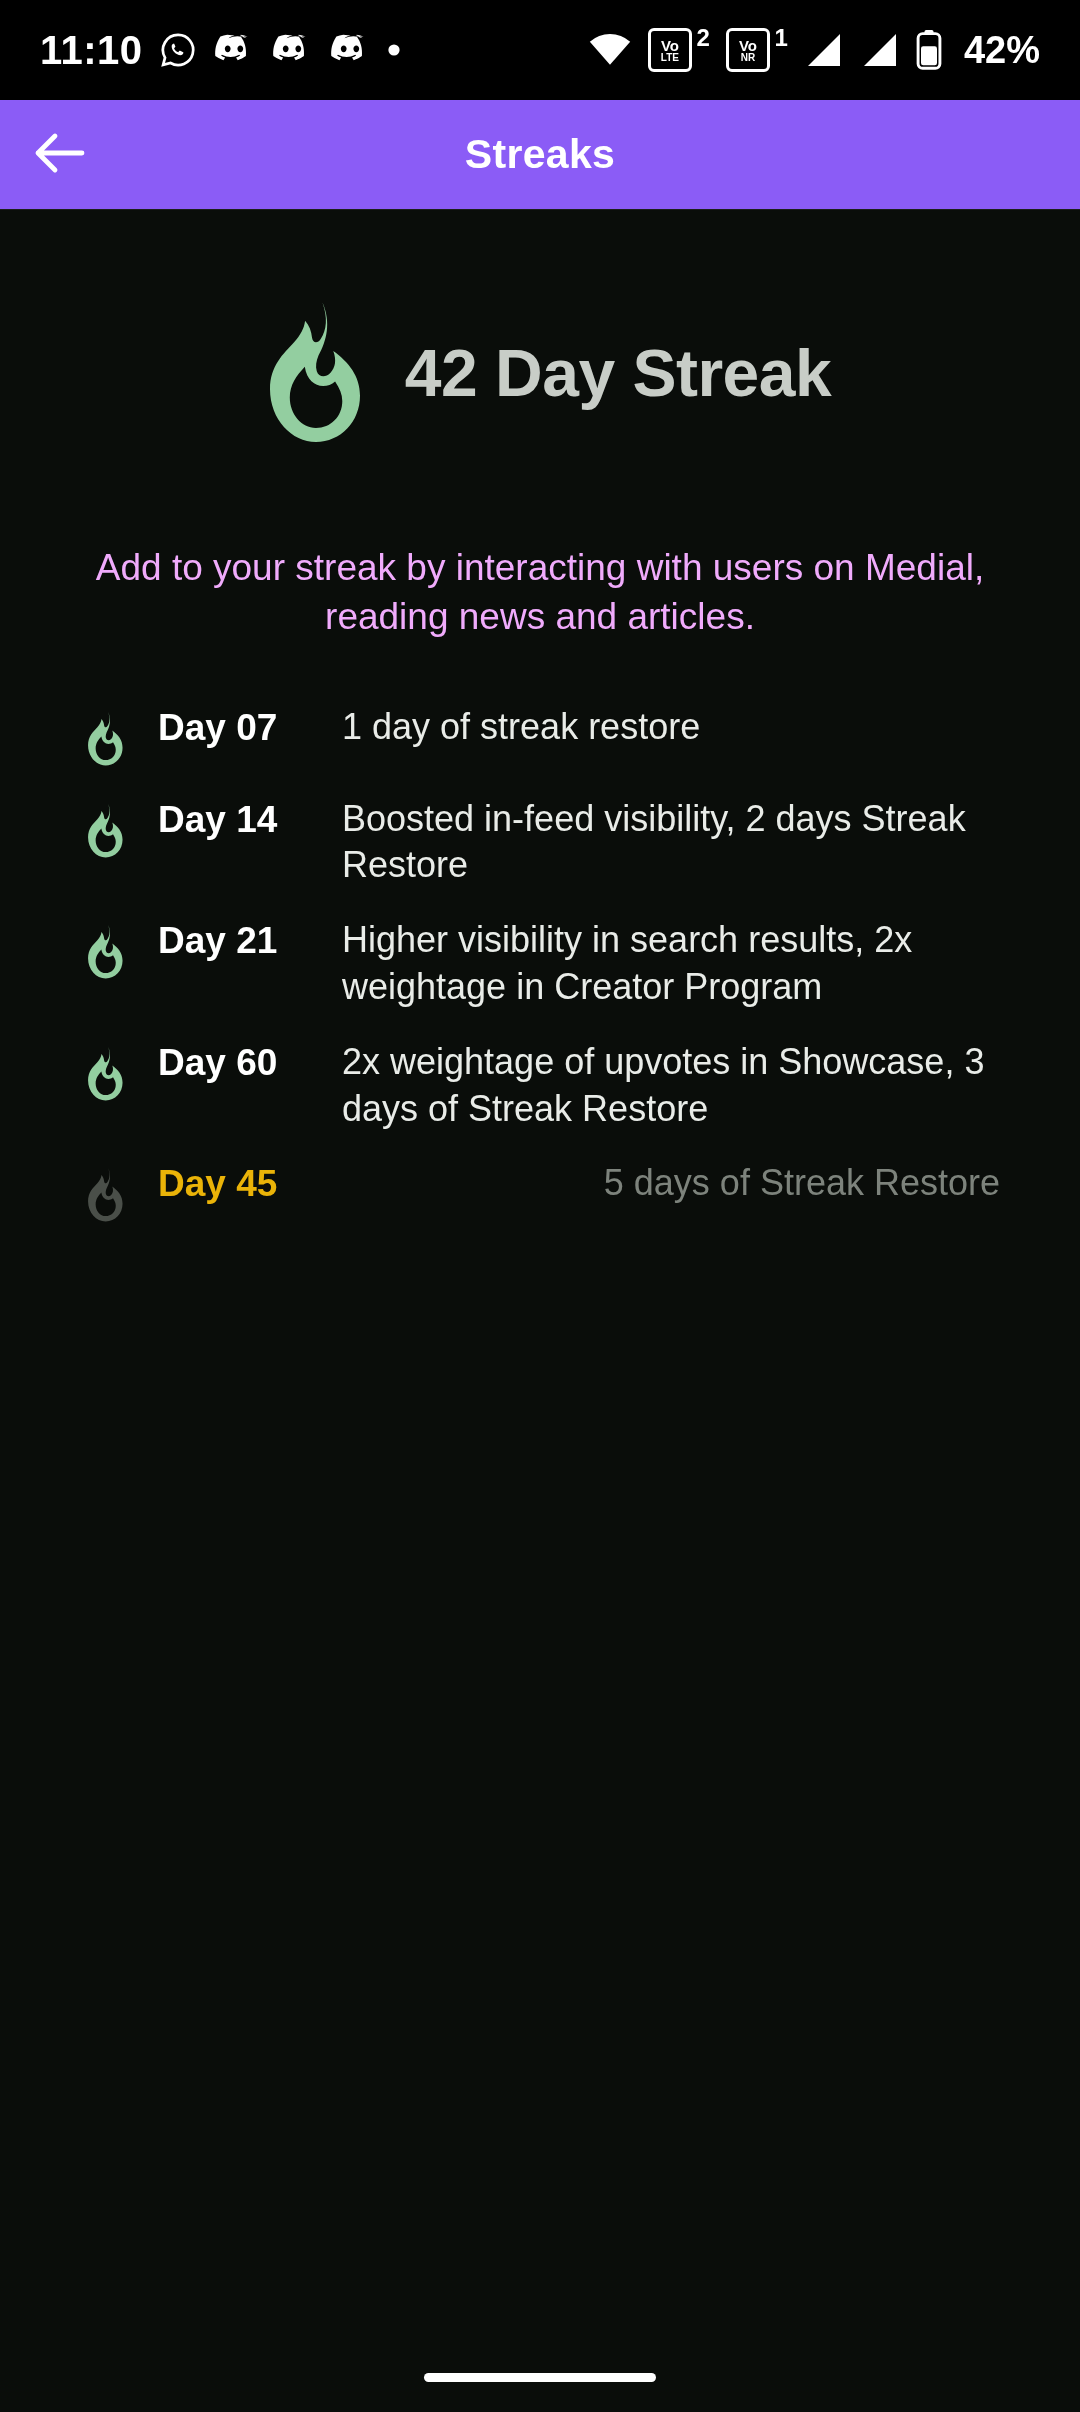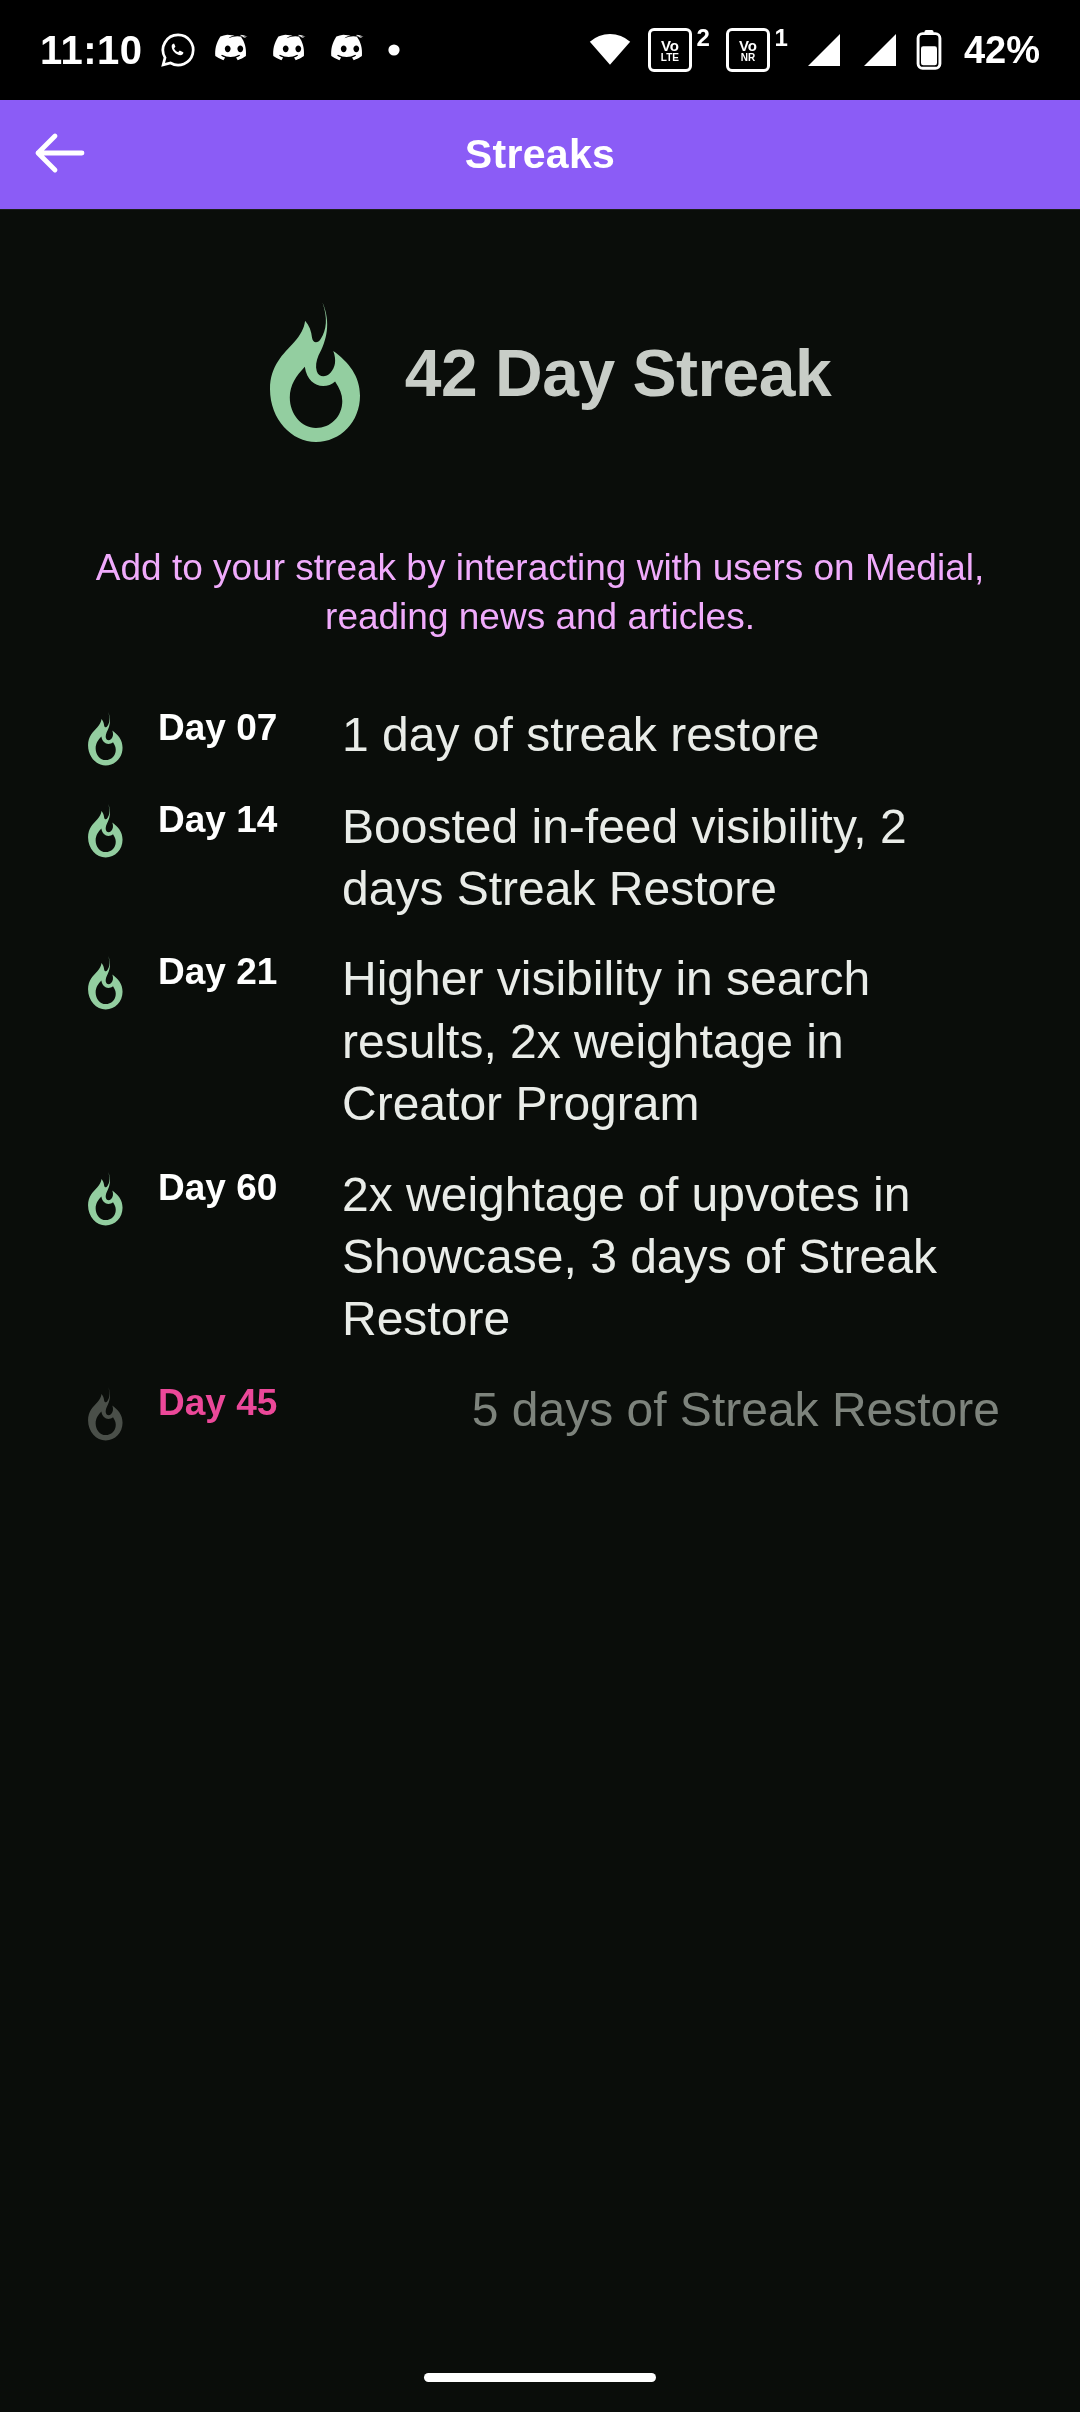--- a/index.html
+++ b/index.html
@@ -104,26 +104,26 @@
   .tier-icon { width:46px; height:58px; flex:0 0 46px; margin-top:6px; }
   .tier-day {
     color:#ffffff;
     font-size:37px;
     font-weight:700;
     flex:0 0 152px;
     margin-top:3px;
   }
   .tier-desc {
     color:#e9ece8;
-    font-size:48px;
+    font-size:36px;
     line-height:1.3;
     font-weight:400;
     flex:1;
   }
-  .tier.locked .tier-day { color:#ec4899; }
+  .tier.locked .tier-day { color:#eab308; }
   .tier.locked .tier-desc { color:#7d837c;text-align:right; }
 
   
   .nav-pill {
     position:absolute;
     left:50%;
     transform:translateX(-50%);
     bottom:30px;
     width:232px; height:9px;
     background:#ffffff;

